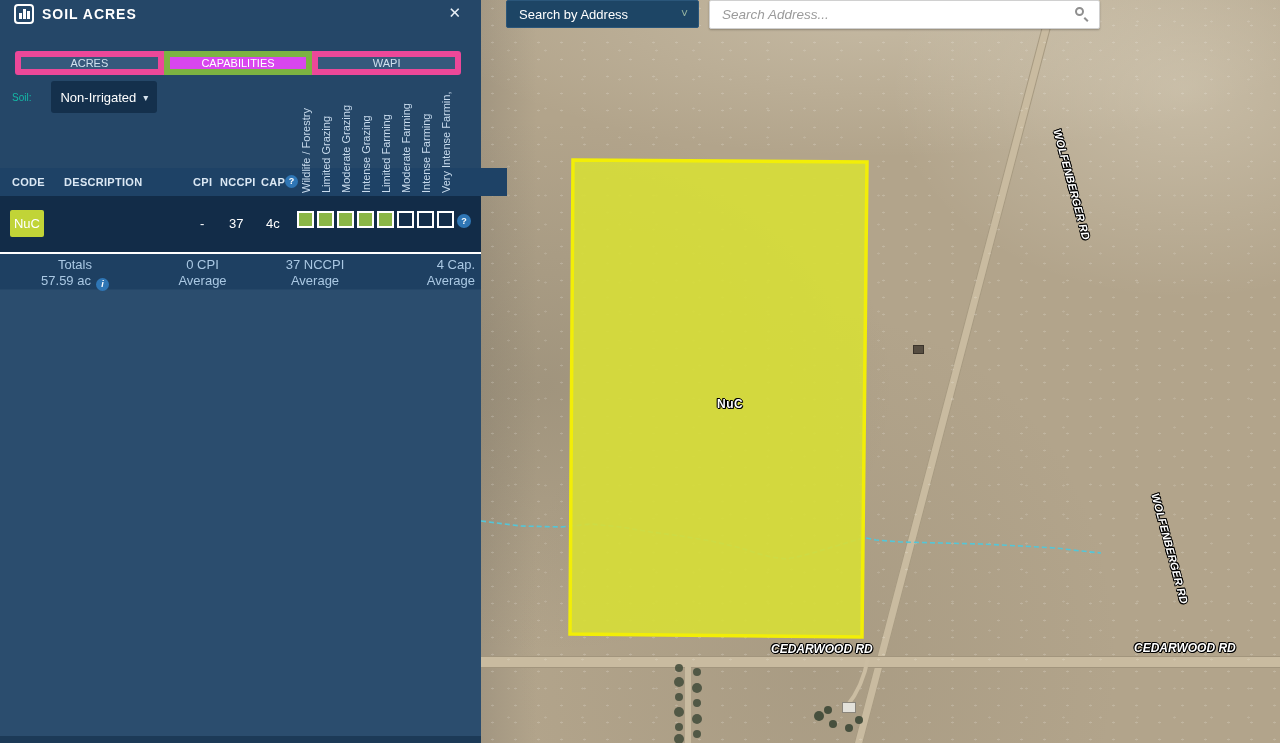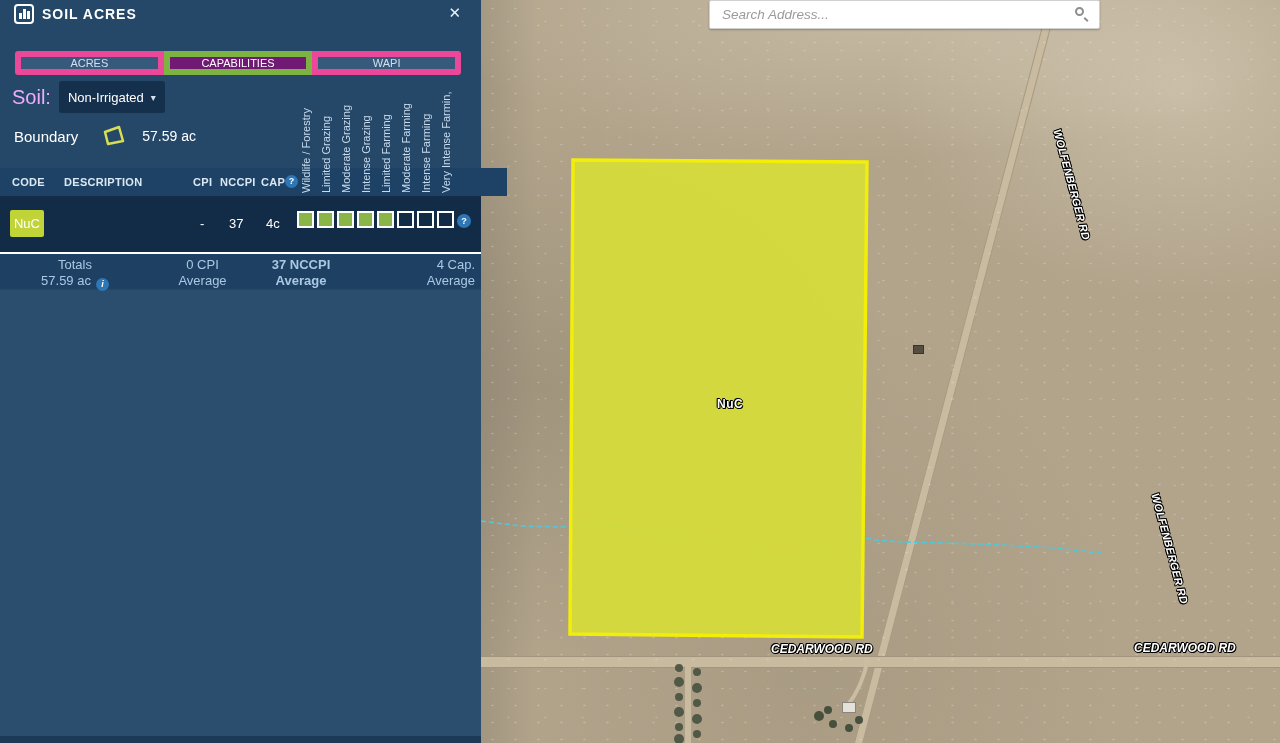--- a/index.html
+++ b/index.html
@@ -17,24 +17,24 @@
   .report-icon i:nth-child(1){ left:3px; height:6px; }
   .report-icon i:nth-child(2){ left:7px; height:10px; }
   .report-icon i:nth-child(3){ left:11px; height:8px; }
   .panel-title { position:absolute; left:42px; top:6px; font-size:14px; font-weight:bold; letter-spacing:1px; color:#fff; }
   .close-btn { position:absolute; right:20px; top:4px; font-size:15px; color:#e9f0f7; cursor:pointer; line-height:18px; }
 
   .tabs { position:absolute; left:15px; top:51px; width:446px; height:24px; display:flex; }
   .tab { flex:1; display:flex; align-items:center; justify-content:center; font-size:11px; color:#cfe0ee; background:#36597c; border:6px solid #ec4899; cursor:pointer; }
   .tab:first-child { border-radius:3px 0 0 3px; }
   .tab:last-child  { border-radius:0 3px 3px 0; }
-  .tab.active { background:#701a75; border-color:#7cb342; color:#fff; }
+  .tab.active { background:#d946ef; border-color:#7cb342; color:#fff; }
 
   .soil-row { position:absolute; left:12px; top:85px; height:24px; display:flex; align-items:center; }
-  .soil-label { font-size:20px; color:#f0abfc; margin-right:8px; }
+  .soil-label { font-size:10px; color:#14b8a6; margin-right:20px; }
   .soil-select { height:23px; background:#14304c; color:#fff; border-radius:3px; padding:16px 9px; font-size:13px; display:flex; align-items:center; cursor:pointer; }
   .soil-select .caret { margin-left:7px; font-size:10px; color:#d7e4ef; }
 
   .boundary-row { position:absolute; left:14px; top:124px; height:24px; display:flex; align-items:center; }
   .boundary-label { font-size:15px; color:#fff; }
   .poly-icon { margin-left:24px; width:24px; height:22px; }
   .boundary-area { margin-left:16px; font-size:14px; color:#fff; }
 
   .cap-headers { position:absolute; left:0; top:0; width:481px; height:196px; z-index:3; pointer-events:none; }
   .cap-col-label { position:absolute; top:193px; transform:rotate(-90deg); transform-origin:0 0; white-space:nowrap; font-size:11px; color:#c9dcee; }
@@ -50,21 +50,21 @@
   .desc { position:absolute; left:64px; top:11px; font-size:13px; color:#fff; line-height:17px; }
   .cell { position:absolute; top:20px; font-size:13px; color:#fff; }
   .cell-cpi { left:200px; } .cell-nccpi { left:229px; } .cell-cap { left:266px; }
   .squares { position:absolute; left:297px; top:15px; display:flex; }
   .sq { width:17px; height:17px; border:2px solid #fff; margin-right:3px; background:transparent; }
   .sq.filled { background:#8ab647; }
   .trow .q-icon { position:absolute; left:457px; top:18px; width:14px; height:14px; line-height:14px; }
 
   .totals { position:absolute; left:0; top:252px; width:481px; height:37px; background:#1e4062; border-top:2px solid #ffffff; z-index:2; }
   .tot-col { position:absolute; top:3px; text-align:center; font-size:13px; color:#aac8e3; line-height:16px; }
-  .tot-1 { left:10px; width:130px; } .tot-2 { left:150px; width:105px; } .tot-3 { left:246px; width:110px;font-weight:bold; } .tot-4 { left:375px; width:100px;text-align:right; }
+  .tot-1 { left:10px; width:130px; } .tot-2 { left:150px; width:105px; } .tot-3 { left:260px; width:110px; } .tot-4 { left:375px; width:100px;text-align:right; }
   .info-icon { display:inline-block; width:13px; height:13px; border-radius:50%; background:#2f76b5; color:#fff; font-size:9px; font-weight:bold; font-style:italic; text-align:center; line-height:13px; margin-left:5px; vertical-align:-2px; }
 
   
   .map { position:absolute; left:481px; top:0; width:799px; height:743px; overflow:hidden;
     background-color:#b2a48b;
     background-image:
       radial-gradient(420px 300px at 88% 12%, rgba(255,250,235,.28), transparent 70%),
       radial-gradient(500px 380px at 8% 52%, rgba(90,85,70,.20), transparent 70%),
       radial-gradient(420px 480px at 42% 88%, rgba(120,110,90,.16), transparent 72%),
       radial-gradient(600px 190px at 50% 2%, rgba(236,229,211,.32), transparent 75%),
@@ -147,20 +147,24 @@
 
     <div class="bldg"></div>
     <div class="farm-bldg"></div>
 
     <div class="map-label parcel-code-label">NuC</div>
     <div class="map-label lbl-wolf-1">WOLFENBERGER RD</div>
     <div class="map-label lbl-wolf-2">WOLFENBERGER RD</div>
     <div class="map-label lbl-ced-1">CEDARWOOD RD</div>
     <div class="map-label lbl-ced-2">CEDARWOOD RD</div>
 
+    <div class="search-type">
+      <span>Search by Address</span>
+      <span class="caret">˅</span>
+    </div>
     <div class="search-box">
       <input type="text" placeholder="Search Address..." style="">
       <span class="mag-icon">
           <span class="lens"></span>
           <span class="handle"></span>
         </span>
     </div>
   </div>
 
   <div class="sidebar">
@@ -184,27 +188,20 @@
     </div>
 
     <div class="soil-row">
       <span class="soil-label">Soil:</span>
       <span class="soil-select">
         <span>Non-Irrigated</span>
         <span class="caret">▾</span>
       </span>
     </div>
 
-    <div class="boundary-row">
-      <span class="boundary-label">Boundary</span>
-      <svg class="poly-icon" viewBox="0 0 24 22">
-        <polygon points="3,7 17,2 21,16 6,19" fill="none" stroke="#d9dd55" stroke-width="2.5" stroke-linejoin="round"></polygon>
-      </svg>
-      <span class="boundary-area">57.59 ac</span>
-    </div>
 
     <div class="thead">
       <span class="th th-code">CODE</span>
       <span class="th th-desc">DESCRIPTION</span>
       <span class="th th-cpi">CPI</span>
       <span class="th th-nccpi">NCCPI</span>
       <span class="th th-cap">CAP</span>
       <span class="q-icon">?</span>
     </div>
 

